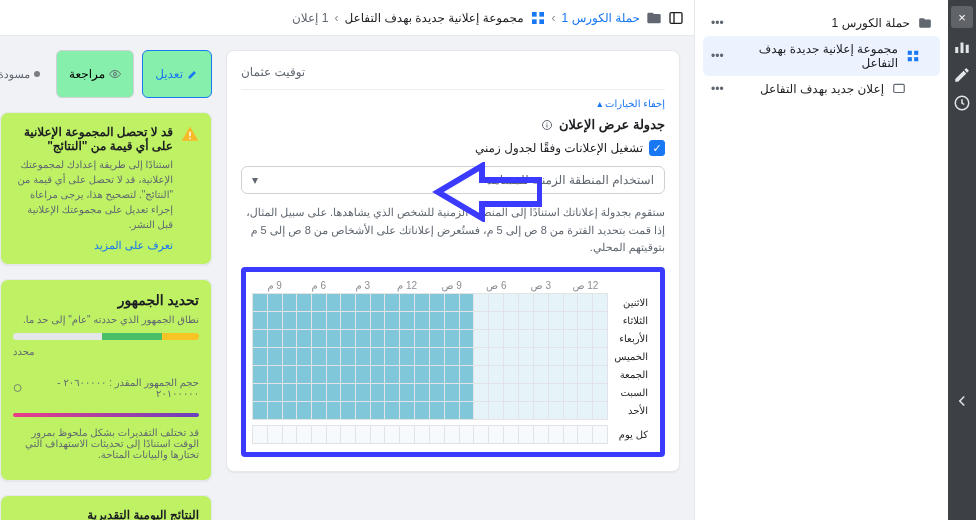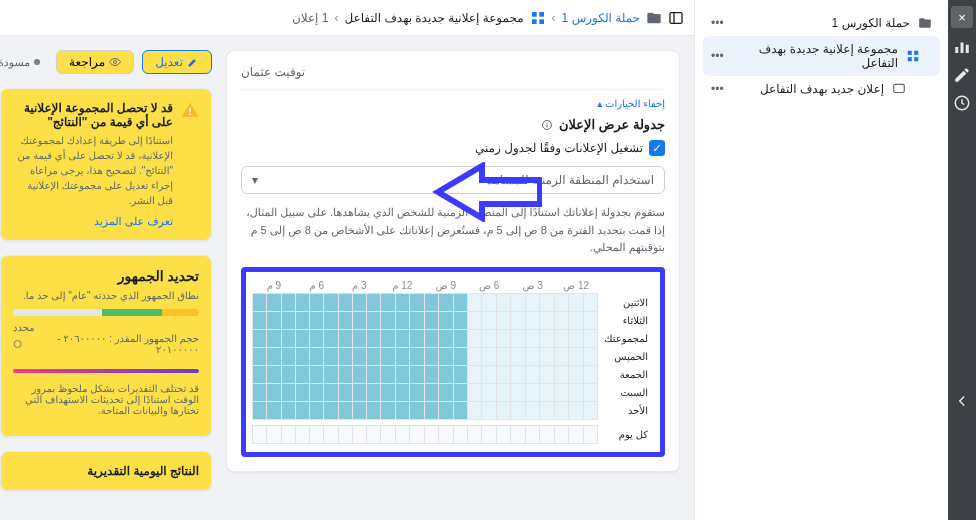--- a/index.html
+++ b/index.html
@@ -43,35 +43,35 @@
   .sched-table td.day{color:#1c1e21;padding:2px 6px;white-space:nowrap;text-align:right}
   .sched-table td.cell{width:16px;height:18px;background:#f3f4f6;border:1px solid #e1e3e7}
   .sched-table td.cell.light{background:#e6f3f8}
   .sched-table td.cell.dark{background:#7fc7d9}
   .sched-table tr.every td.cell.light{background:#f7fafc;} 
   .legend{display:flex;align-items:center;gap:6px;font-size:10px;color:#606770;margin-top:8px;justify-content:flex-end}
   .legend .sw{width:12px;height:12px;background:#7fc7d9;border:1px solid #67b7cc}
   
   .side{width:212px;flex-shrink:0;display:flex;flex-direction:column;gap:14px}
   .pillbar{display:flex;align-items:center;gap:8px;justify-content:flex-start}
-  .pill{display:flex;align-items:center;gap:4px;background:#fde047;border:1px solid #cfd1d6;border-radius:6px;padding:4px 12px;font-size:12px;cursor:pointer}
+  .pill{display:flex;align-items:center;gap:4px;background:#86efac;border:1px solid #cfd1d6;border-radius:6px;padding:16px 12px;font-size:12px;cursor:pointer}
   .pill.primary{border-color:#1877f2;color:#1877f2}
   .draft{font-size:11px;color:#606770;display:flex;align-items:center;gap:4px}
   .dot{width:6px;height:6px;border-radius:50%;background:#7a7d82}
-  .card{background:#fde047;border:1px solid #e6e8eb;border-radius:8px;box-shadow:0 1px 2px rgba(0,0,0,.06);padding:12px;font-size:12px;color:#1c1e21}
+  .card{background:#bef264;border:1px solid #e6e8eb;border-radius:8px;box-shadow:0 1px 2px rgba(0,0,0,.06);padding:12px;font-size:12px;color:#1c1e21}
   .warn{display:flex;gap:8px;align-items:flex-start}
   .warn-ic{width:18px;height:18px;flex-shrink:0}
   .warn-title{font-weight:700;font-size:12px;margin-bottom:4px}
   .warn-body{font-size:10px;color:#606770;line-height:1.5;margin-bottom:6px}
   .warn-link{font-size:11px;color:#1877f2;cursor:pointer}
   .aud-title{font-weight:700;font-size:14px;margin-bottom:6px}
   .aud-sub{font-size:10px;color:#606770;margin-bottom:8px}
   .meter{height:7px;border-radius:4px;background:linear-gradient(to left,#f7c325 0%,#f7c325 20%,#4bbf67 20%,#4bbf67 52%,#e5e6e9 52%);margin-bottom:6px}
   .aud-label{font-size:10px;color:#606770;text-align:left}
-  .aud-num{font-size:10px;color:#606770;margin-top:0;display:flex;align-items:center;gap:4px}
+  .aud-num{font-size:10px;color:#606770;margin-top:20px;display:flex;align-items:center;gap:4px}
   .grad{height:4px;background:linear-gradient(to left,#6b3fbf,#e93e8a);border-radius:2px;margin-top:14px}
   .daily{font-weight:700;font-size:12px}
   
   .arrow{position:absolute;left:432px;top:126px;pointer-events:none}
 </style>
 </head>
 <body>
 
 <div class="app">
 
@@ -236,21 +236,21 @@
                     <td class="cell dark"></td>
                     <td class="cell dark"></td>
                     <td class="cell dark"></td>
                     <td class="cell dark"></td>
                     <td class="cell dark"></td>
                     <td class="cell dark"></td>
                     <td class="cell dark"></td>
                     <td class="cell dark"></td>
                   </tr>
                   <tr>
-                    <td class="day">لمجموعتك</td>
+                    <td class="day">الأربعاء</td>
                     <td class="cell light"></td>
                     <td class="cell light"></td>
                     <td class="cell light"></td>
                     <td class="cell light"></td>
                     <td class="cell light"></td>
                     <td class="cell light"></td>
                     <td class="cell light"></td>
                     <td class="cell light"></td>
                     <td class="cell light"></td>
                     <td class="cell dark"></td>

